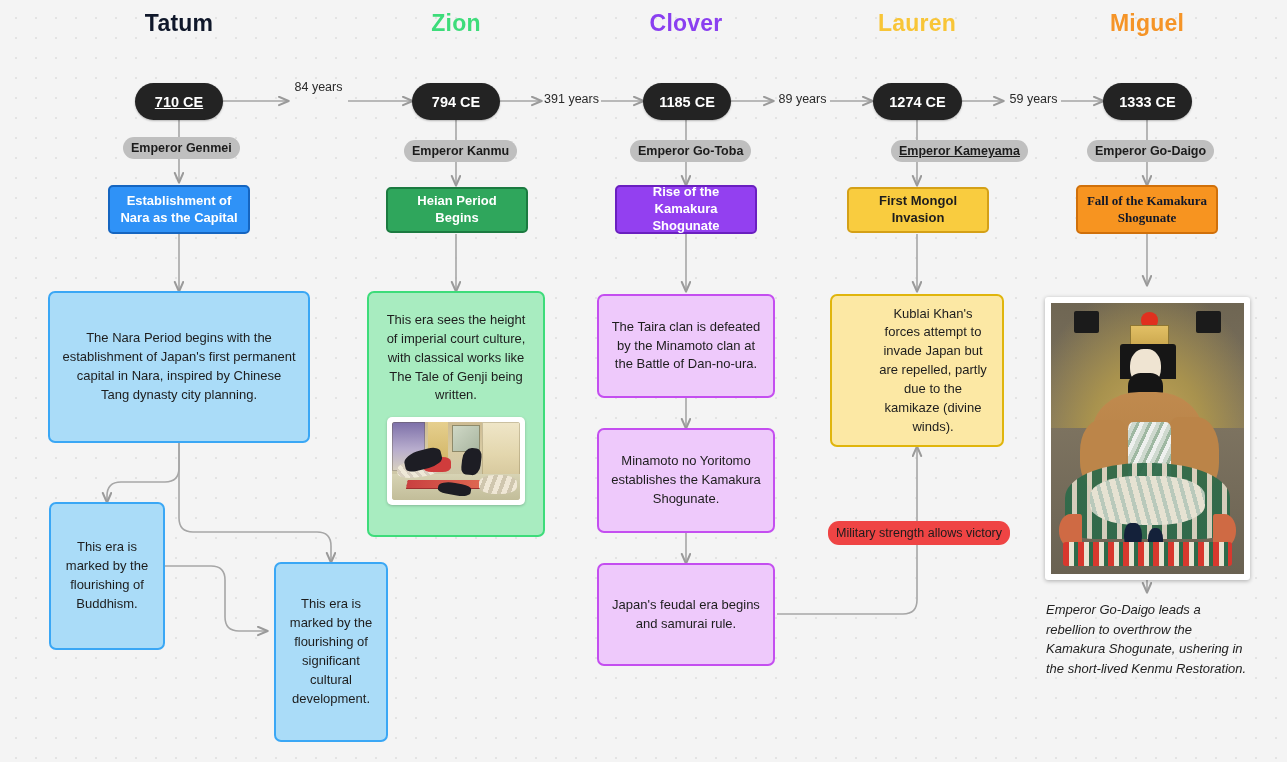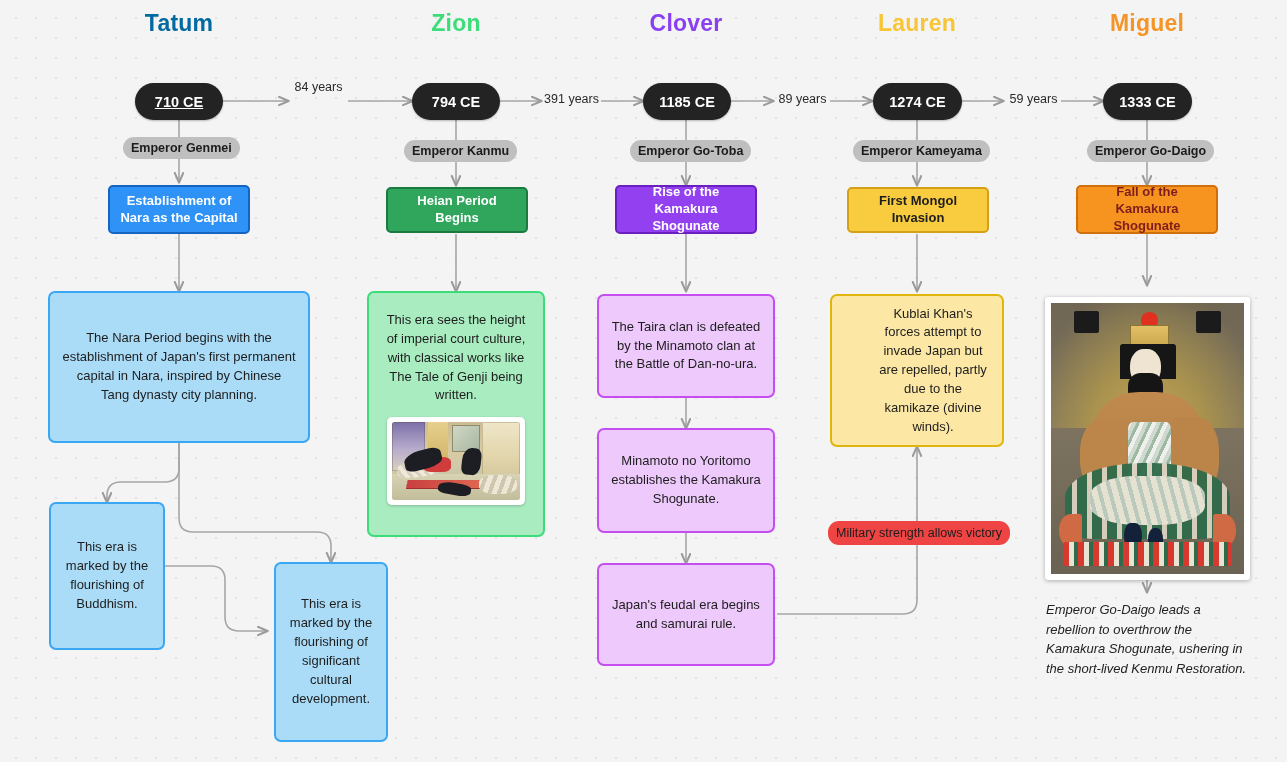--- a/index.html
+++ b/index.html
@@ -205,48 +205,48 @@
 
       <path d="M686,398 L686,428"></path>
       <path d="M686,533 L686,563"></path>
 
       <path d="M777,614 L903,614 Q917,614 917,600 L917,447"></path>
 
       <path d="M1147,568 L1147,592"></path>
     </g>
   </svg>
 
-  <div class="col-head" style="left:104px;top:10px;width:150px;color:#0369a1;">Tatum</div>
+  <div class="col-head" style="left:104px;top:10px;width:150px;color:#0f172a;">Tatum</div>
   <div class="col-head" style="left:381px;top:10px;width:150px;color:#3ddc7a;">Zion</div>
   <div class="col-head" style="left:611px;top:10px;width:150px;color:#8a3ff0;">Clover</div>
   <div class="col-head" style="left:842px;top:10px;width:150px;color:#f8c537;">Lauren</div>
   <div class="col-head" style="left:1072px;top:10px;width:150px;color:#f59427;">Miguel</div>
 
   <div class="pill" style="left:135px;top:83px;width:88px;text-decoration:underline;">710 CE</div>
   <div class="pill" style="left:412px;top:83px;width:88px;">794 CE</div>
   <div class="pill" style="left:643px;top:83px;width:88px;text-align:center;">1185 CE</div>
   <div class="pill" style="left:873px;top:83px;width:89px;">1274 CE</div>
   <div class="pill" style="left:1103px;top:83px;width:89px;">1333 CE</div>
 
   <div class="gap-label" style="left:261px;top:80px;width:115px;">84 years</div>
   <div class="gap-label" style="left:514px;top:92px;width:115px;">391 years</div>
   <div class="gap-label" style="left:745px;top:92px;width:115px;">89 years</div>
   <div class="gap-label" style="left:976px;top:92px;width:115px;">59 years</div>
 
   <div class="elabel" style="left:123px;top:137px;">Emperor Genmei</div>
   <div class="elabel" style="left:404px;top:140px;">Emperor Kanmu</div>
   <div class="elabel" style="left:630px;top:140px;">Emperor Go-Toba</div>
-  <div class="elabel" style="left:853px;top:140px;">Emperor Kameyama</div>
+  <div class="elabel" style="left:891px;top:140px;text-decoration:underline;">Emperor Kameyama</div>
   <div class="elabel" style="left:1087px;top:140px;">Emperor Go-Daigo</div>
 
   <div class="chip" style="left:108px;top:185px;width:142px;height:49px;background:#2f92f7;border-color:#1565c0;color:#fff;">Establishment of Nara as the Capital</div>
   <div class="chip" style="left:386px;top:187px;width:142px;height:46px;background:#2fa65c;border-color:#1b7a40;color:#fff;">Heian Period Begins</div>
   <div class="chip" style="left:615px;top:185px;width:142px;height:49px;background:#9340f0;border-color:#6a1fc0;color:#fff;">Rise of the Kamakura Shogunate</div>
   <div class="chip" style="left:847px;top:187px;width:142px;height:46px;background:#f9cc3f;border-color:#d4a017;color:#1d1d1d;">First Mongol Invasion</div>
-  <div class="chip" style="left:1076px;top:185px;width:142px;height:49px;background:#f79420;border-color:#d0700a;color:#7f1d1d;">Fall of the Kamakura Shogunate</div>
+  <div class="chip" style="left:1076px;top:185px;width:142px;height:49px;background:#f79420;border-color:#d0700a;color:#0f172a;font-family:Liberation Serif, serif;">Fall of the Kamakura Shogunate</div>
 
   <div class="card" style="left:48px;top:291px;width:262px;height:152px;background:#aadcf8;border-color:#3aa7f5;">
     <div class="card-text">The Nara Period begins with the establishment of Japan's first permanent capital in Nara, inspired by Chinese Tang dynasty city planning.</div>
   </div>
 
   <div class="card" style="left:49px;top:502px;width:116px;height:148px;background:#aadcf8;border-color:#3aa7f5;">
     <div class="card-text">This era is marked by the flourishing of Buddhism.</div>
   </div>
 
   <div class="card" style="left:274px;top:562px;width:114px;height:180px;background:#aadcf8;border-color:#3aa7f5;">

